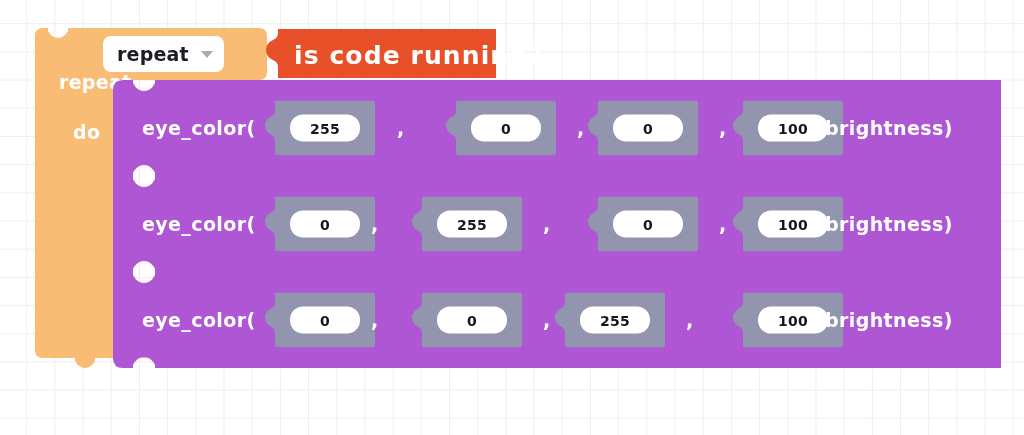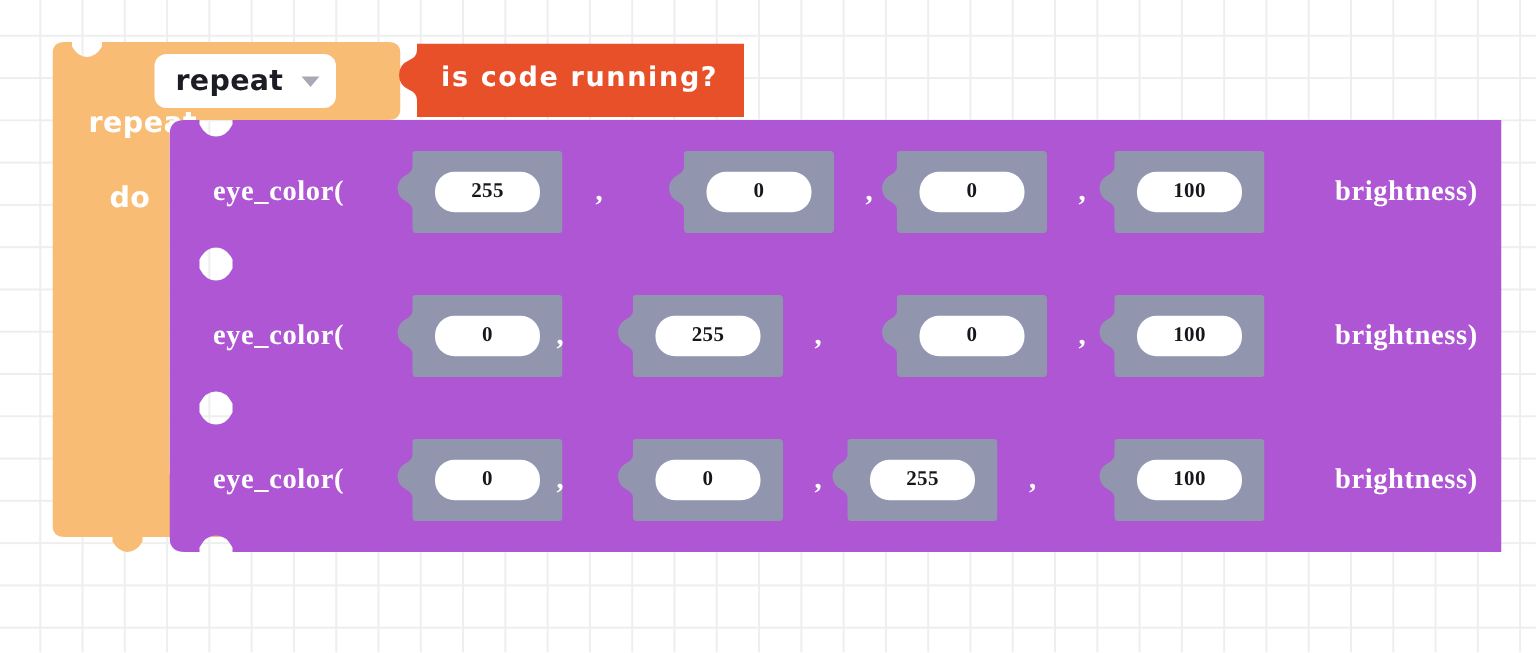--- a/index.html
+++ b/index.html
@@ -89,21 +89,21 @@
     top: 29px;
     width: 234px;
     height: 49px;
   }
   .bool-svg { display: block; }
   .bool-label {
     position: absolute;
     left: 32px;
     top: 12px;
     color: #ffffff;
-    font-size: 18px;
+    font-size: 25px;
     font-weight: 700;
     letter-spacing: 1.1px;
     white-space: nowrap;
   }
 
   
   .purple-stack {
     position: absolute;
     left: 113px;
     top: 80px;
@@ -117,34 +117,33 @@
     height: 96px;
   }
   .purple-row .row-svg { display: block; position: absolute; left: 0; top: 0; }
 
   .row-content {
     position: absolute;
     left: 0;
     top: 0;
     width: 720px;
     height: 96px;
-    font-family: Liberation Serif, serif;
   }
   .fn-label {
     position: absolute;
     top: 50%;
     transform: translateY(-50%);
     color: #ffffff;
     font-size: 19px;
     font-weight: 700;
     letter-spacing: 0.4px;
     white-space: nowrap;
   }
   .fn-open { left: 29px; }
-  .fn-close { left: 777px; }
+  .fn-close { left: 712px; }
 
   .comma {
     position: absolute;
     top: 50%;
     transform: translateY(-50%);
     color: #ffffff;
     font-size: 19px;
     font-weight: 700;
   }
 

